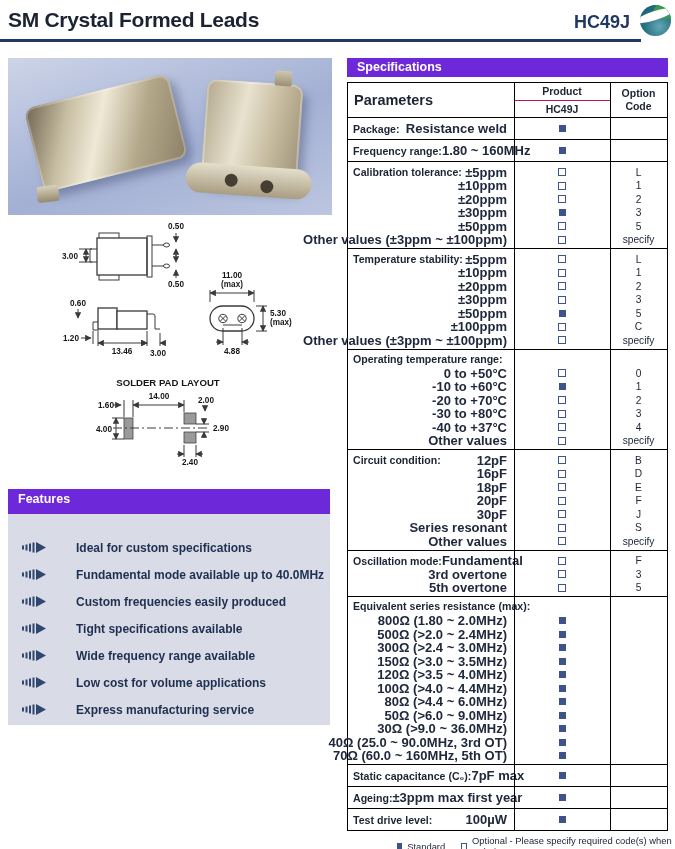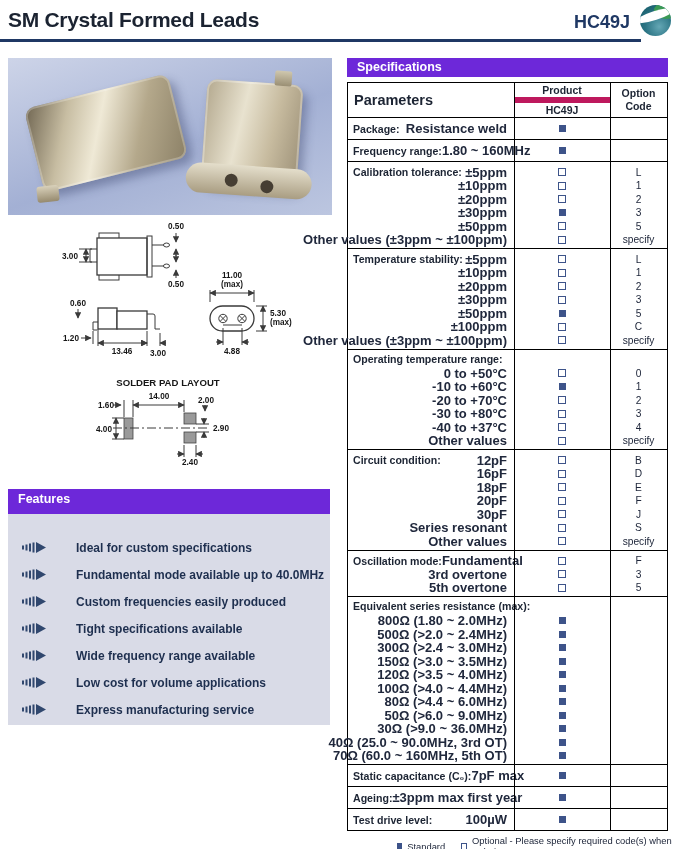--- a/index.html
+++ b/index.html
@@ -56,21 +56,21 @@
   .feature-item svg{flex:0 0 auto;}
 
   
   .spec-table{position:absolute;top:82px;left:347px;width:321px;border:1.6px solid #000;box-sizing:border-box;background:#fff;}
   .vline{position:absolute;top:0;bottom:0;width:1px;background:#000;z-index:3;}
   .vline.v1{left:166px;} .vline.v2{left:262px;}
   .thead{display:grid;grid-template-columns:166px 96px 1fr;border-bottom:1.4px solid #000;height:34px;}
   .th-params{font-size:14.5px;font-weight:bold;display:flex;align-items:center;padding-left:6px;}
   .th-prod{display:flex;flex-direction:column;}
   .th-prod > div{flex:1;display:flex;align-items:center;justify-content:center;font-size:10.5px;font-weight:bold;}
-  .th-prod .top{border-bottom:6px solid #be185d;}
+  .th-prod .top{border-bottom:1px solid #be185d;}
   .th-opt{display:flex;align-items:center;justify-content:center;text-align:center;
           font-size:10.5px;font-weight:bold;line-height:1.25;padding:0 8px;}
   .group{border-bottom:1px solid #000;padding:2.5px 0;}
   .group:last-child{border-bottom:none;}
   .line{display:grid;grid-template-columns:166px 96px 1fr;height:13.5px;align-items:center;}
   .group.single .line{height:16px;}
   .p-cell{display:flex;justify-content:space-between;align-items:center;padding:0 7px 0 5px;white-space:nowrap;overflow:visible;}
   .p-cell.value-only{justify-content:flex-end;}
   .p-lbl{font-size:10.6px;font-weight:bold;}
   .p-val{font-size:13px;font-weight:bold;color:#20283c;}

